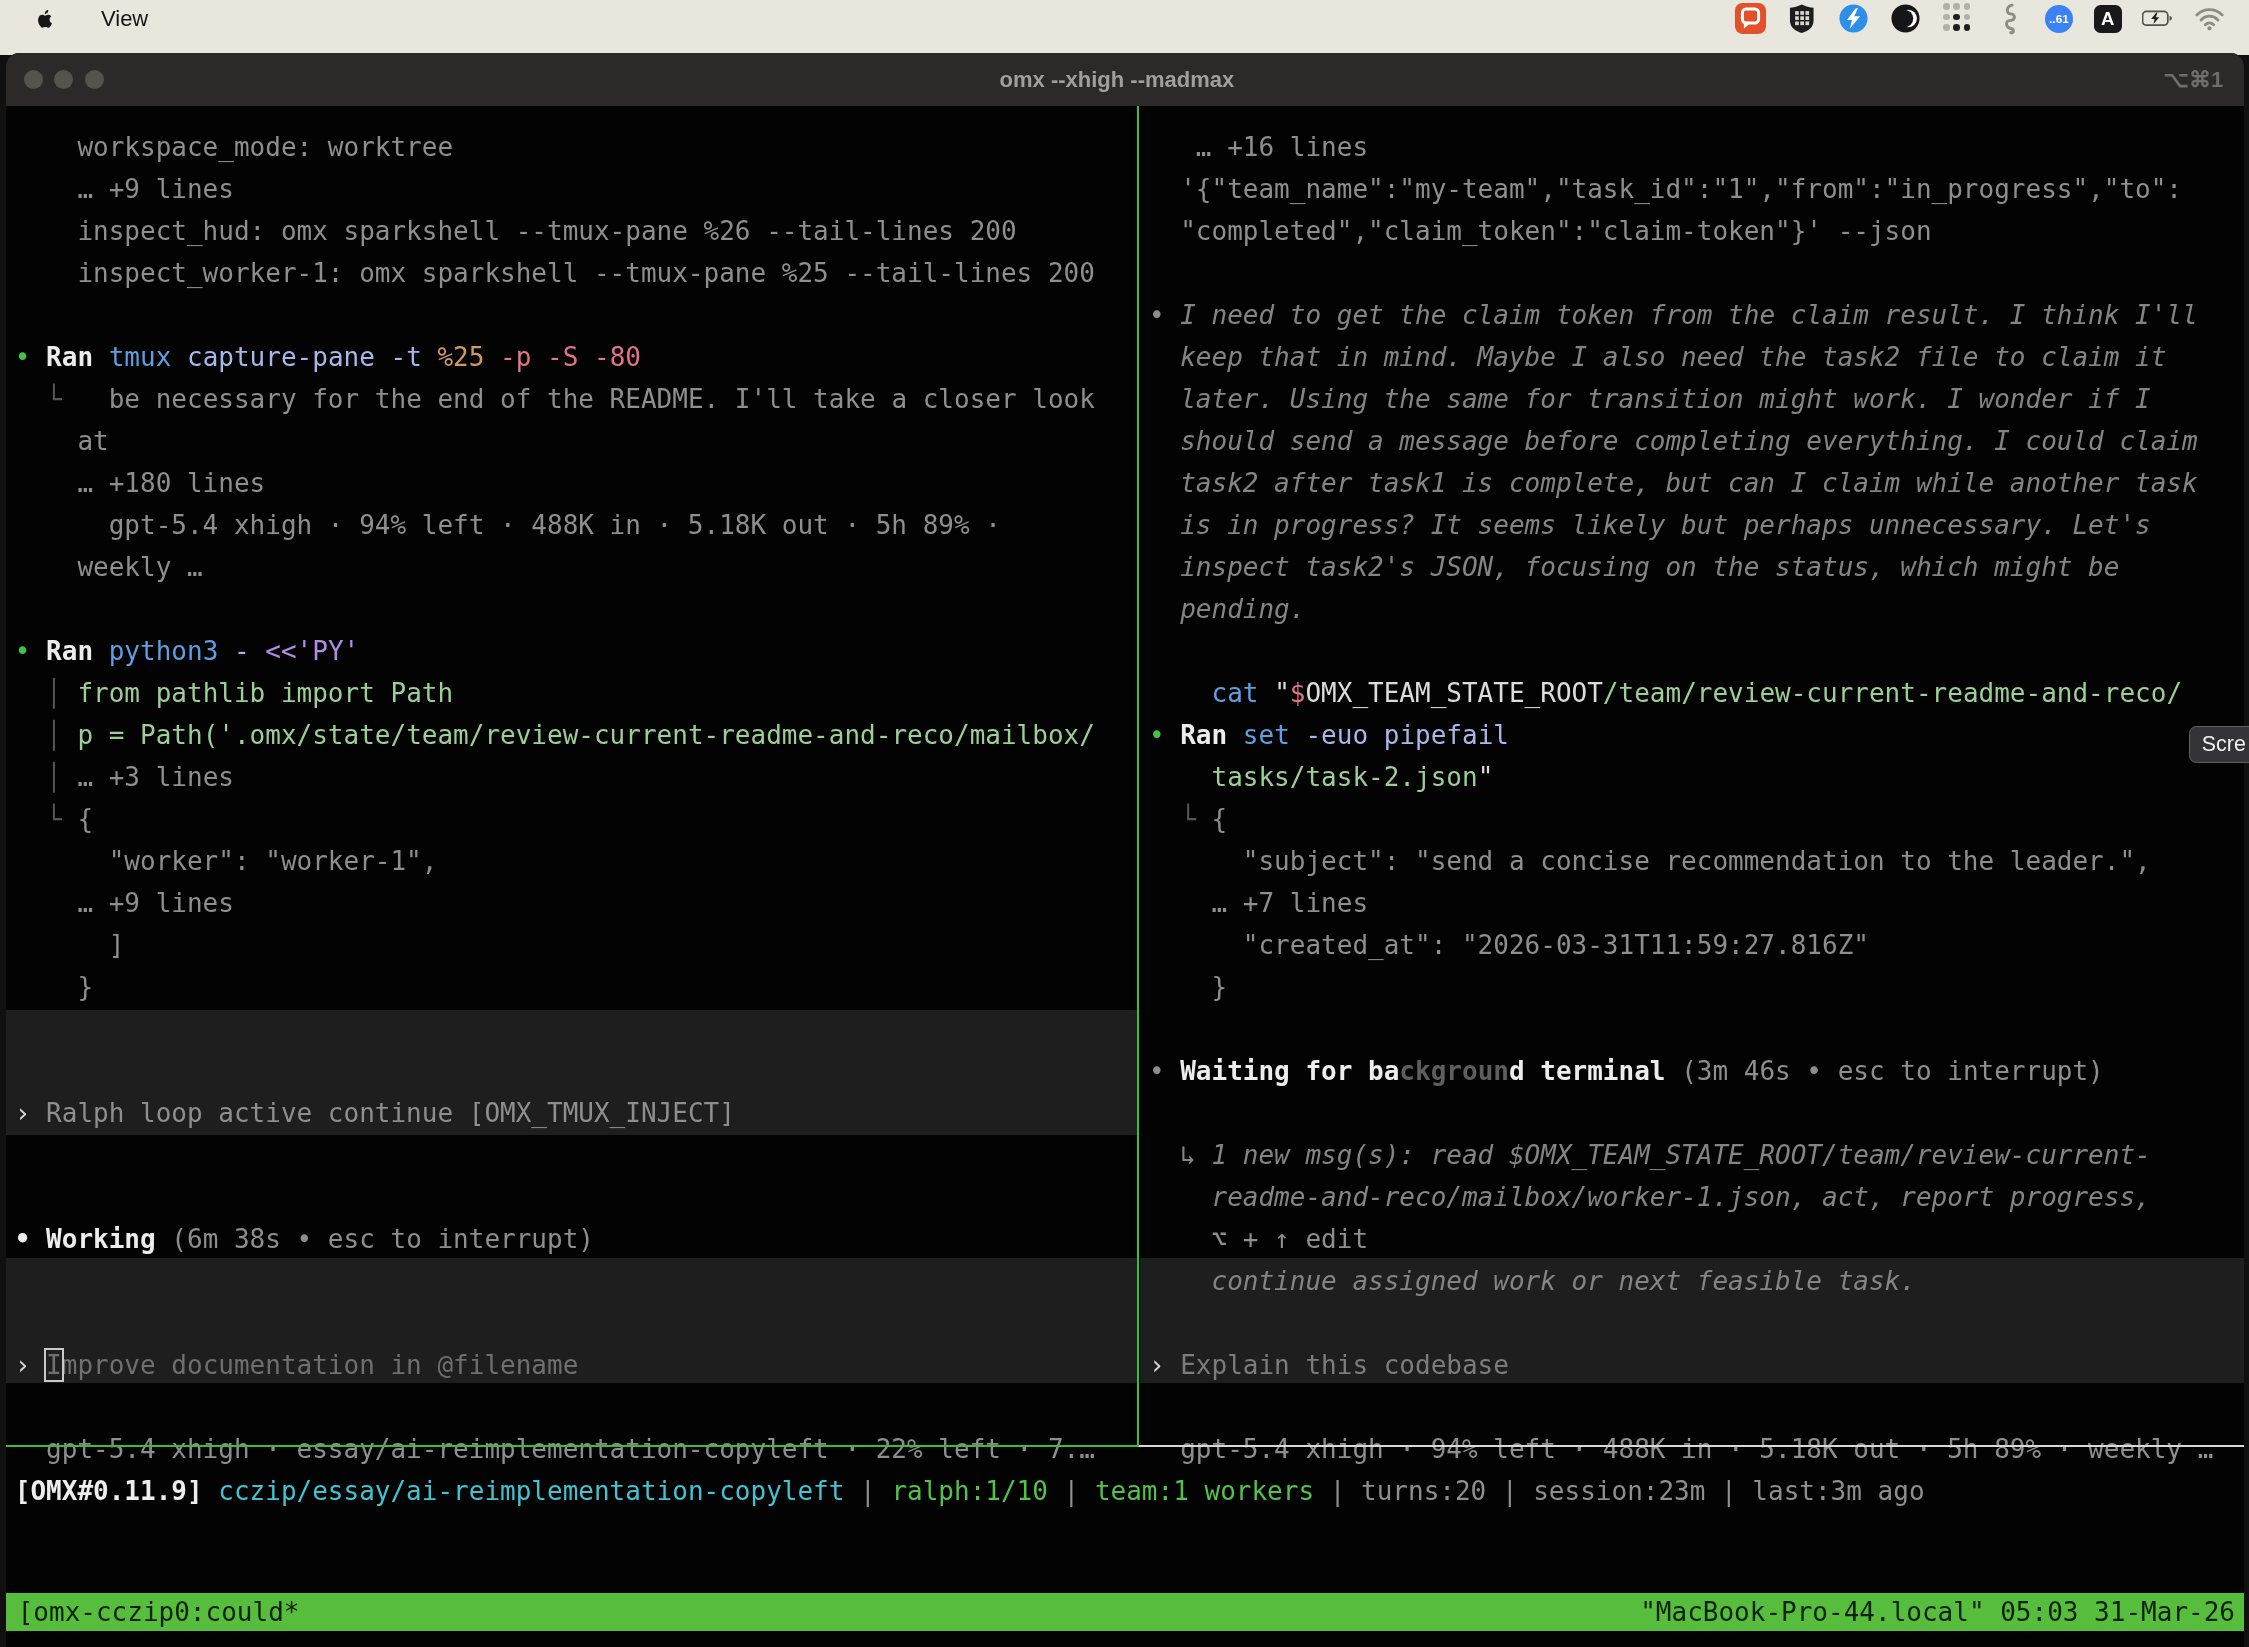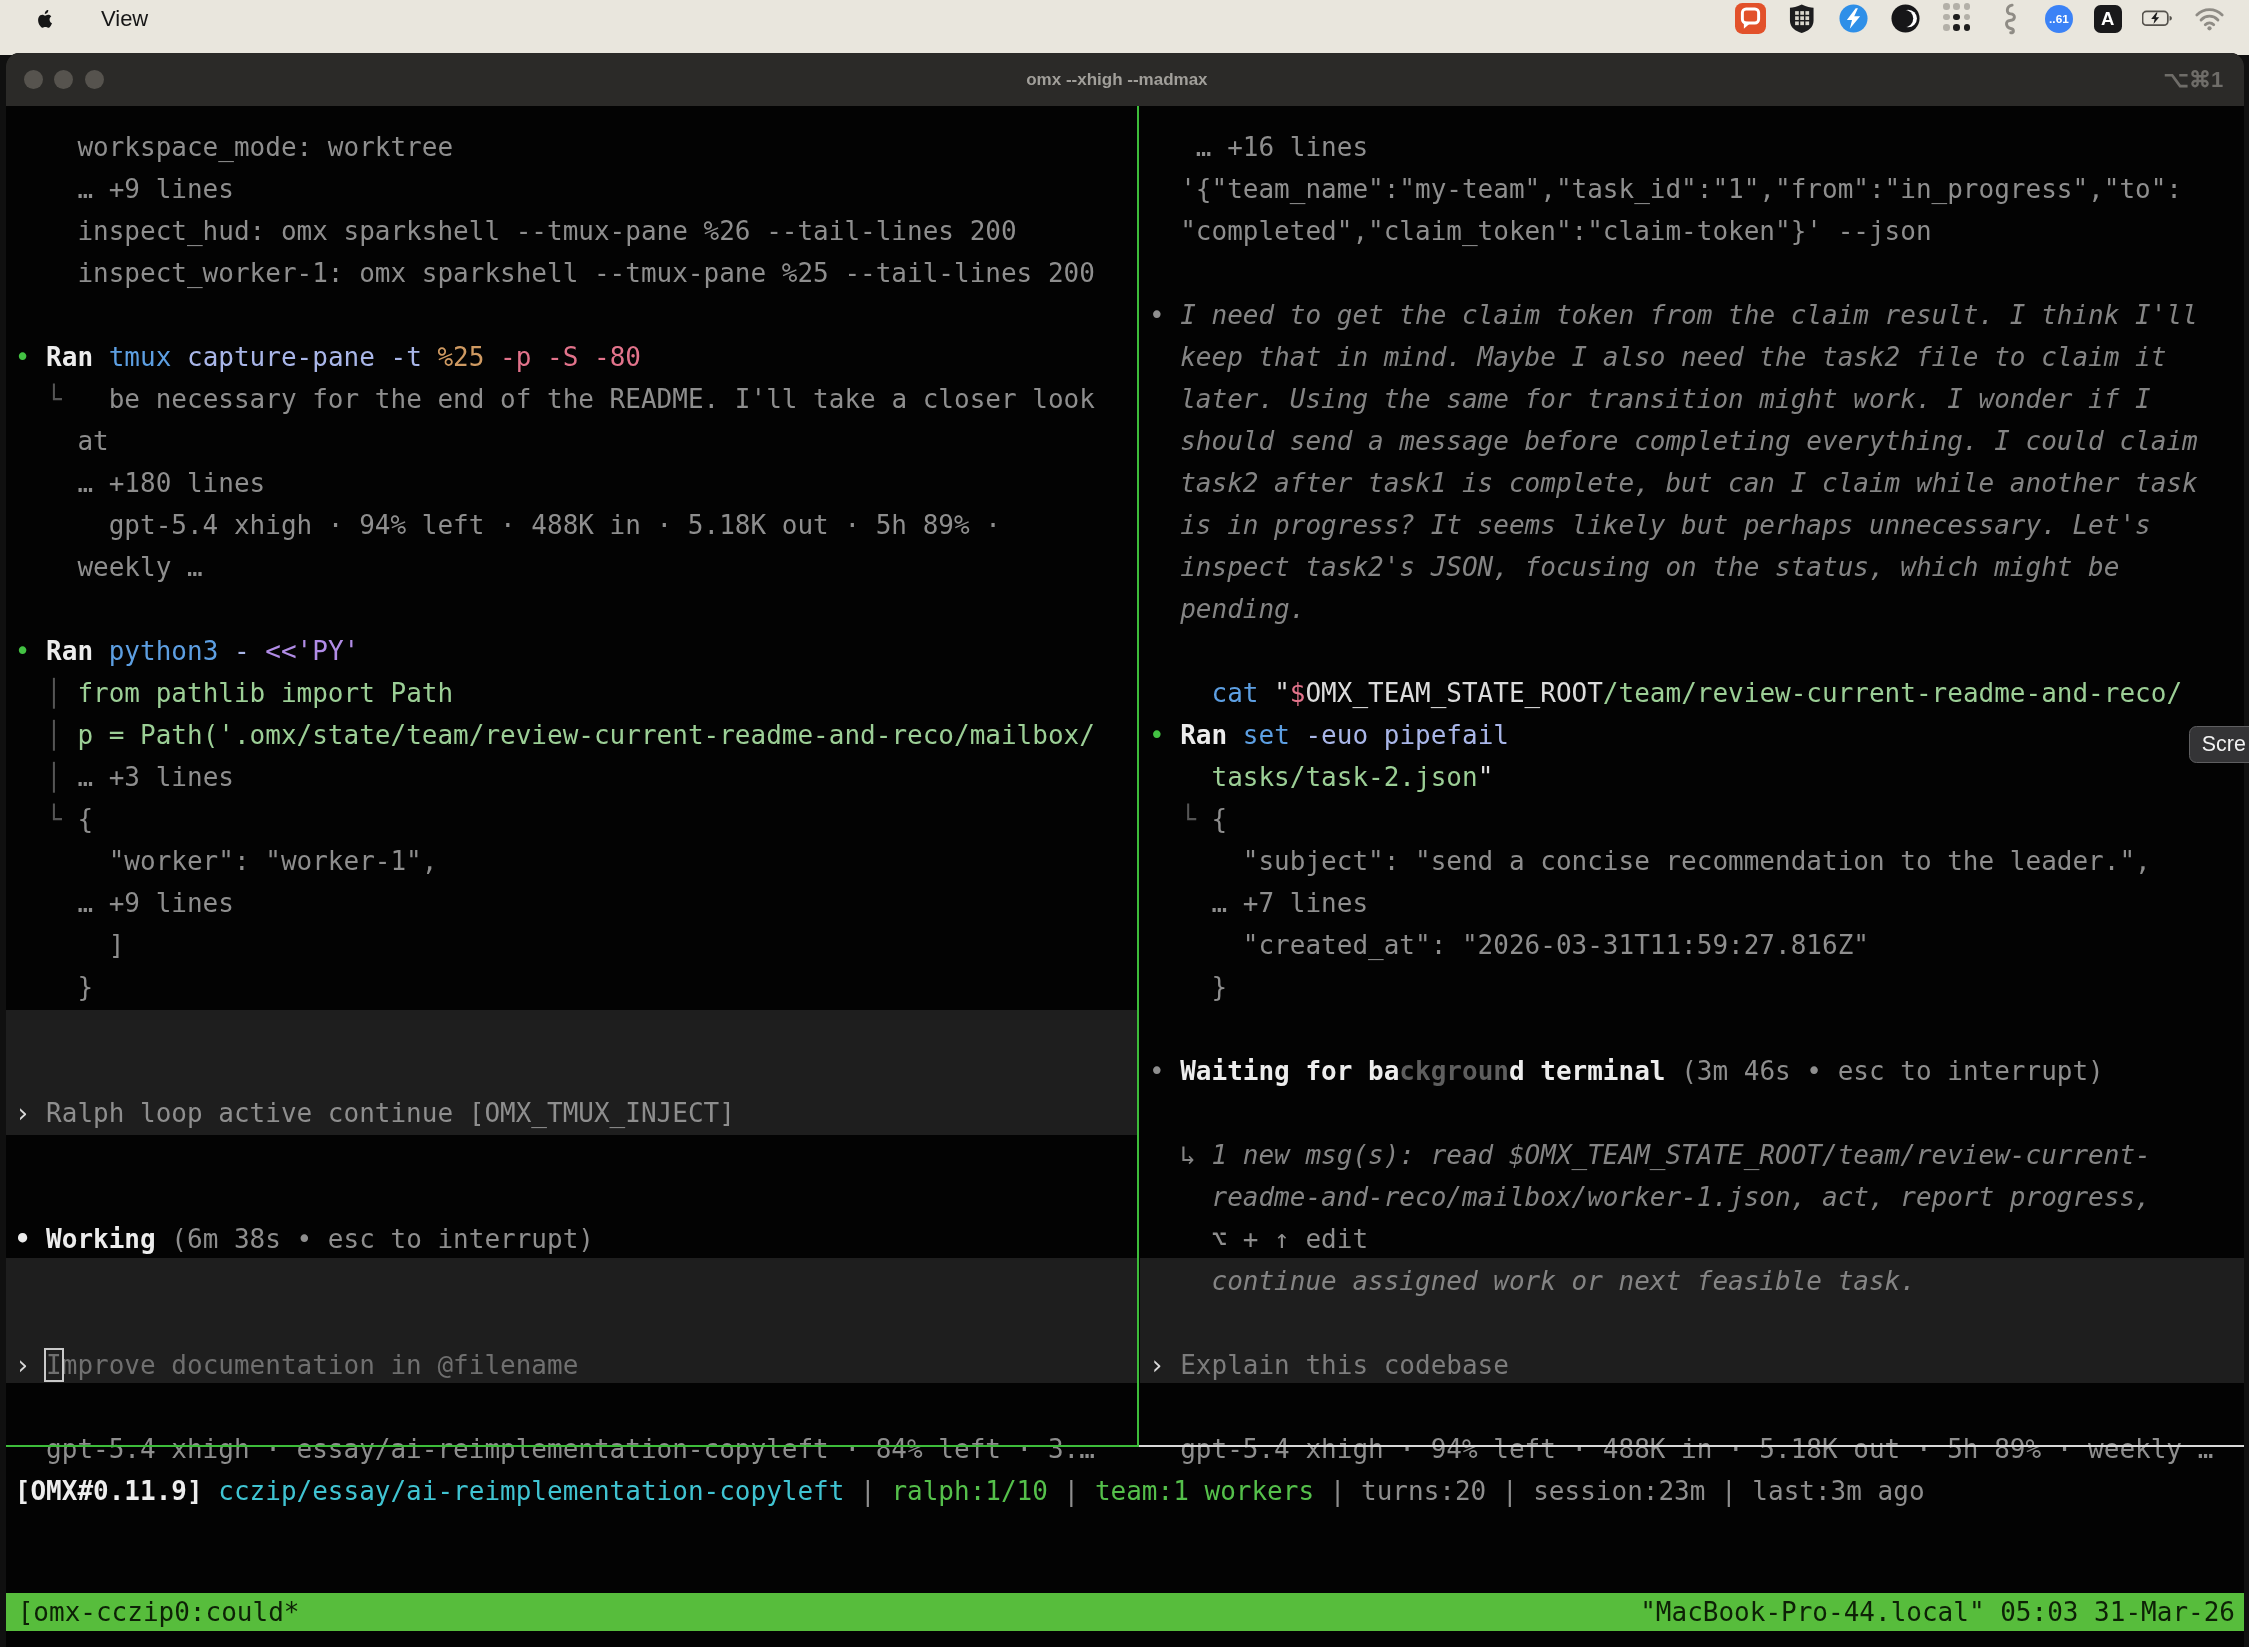--- a/index.html
+++ b/index.html
@@ -29,21 +29,21 @@
 
   
   .window{
     position:absolute;left:5.9px;top:53px;width:2238px;height:1594px;
     background:#030303;border-radius:13.3px 13.3px 0 0;overflow:hidden;
   }
   .titlebar{position:relative;height:53px;background:#2b2a28;display:flex;align-items:center;}
   .traffic{display:flex;gap:11.8px;padding-left:17.7px;}
   .tl{width:19px;height:19px;border-radius:50%;background:#56534e;}
   .win-title{position:absolute;left:0;right:16px;text-align:center;color:#a19f9a;
-    font-size:17px;font-weight:600;pointer-events:none;}
+    font-size:22px;font-weight:600;pointer-events:none;}
   .win-shortcut{position:absolute;right:20.7px;color:#6f6d69;font-size:22px;font-weight:600;}
 
   .content{
     position:absolute;left:0;top:53px;right:0;bottom:0;background:#030303;
     font-family:"DejaVu Sans Mono",monospace;font-size:26px;color:#8e8e8e;
   }
   .band{position:absolute;background:#1e1e1e;}
   #band-ralph{left:0;top:904px;width:1131px;height:125px;}
   #band-left-input{left:0;top:1152px;width:1131px;height:125px;}
   #band-right-input{left:1134px;top:1152px;width:1104px;height:125px;}
@@ -234,21 +234,21 @@
         <div class="trow"></div>
         <div class="trow"></div>
         <div class="trow"><span class="s-pr">› </span><span class="s-g">Ralph loop active continue [OMX_TMUX_INJECT]</span></div>
         <div class="trow"></div>
         <div class="trow"></div>
         <div class="trow"><span class="s-b">• Working </span><span class="s-g">(6m 38s • esc to interrupt)</span></div>
         <div class="trow"></div>
         <div class="trow"></div>
         <div class="trow"><span class="s-pr">› </span><span class="s-cur">I</span><span class="s-ph">mprove documentation in @filename</span></div>
         <div class="trow"></div>
-        <div class="trow"><span class="s-g">  gpt-5.4 xhigh · essay/ai-reimplementation-copyleft · 84% left · 3.…</span></div>
+        <div class="trow"><span class="s-g">  gpt-5.4 xhigh · essay/ai-reimplementation-copyleft · 22% left · 7.…</span></div>
       </div>
     <div class="pane" id="pane-right">
         <div class="trow"><span class="s-g">   … +16 lines</span></div>
         <div class="trow"><span class="s-g">  '{"team_name":"my-team","task_id":"1","from":"in_progress","to":</span></div>
         <div class="trow"><span class="s-g">  "completed","claim_token":"claim-token"}' --json</span></div>
         <div class="trow"></div>
         <div class="trow"><span class="s-g">• </span><span class="s-gi">I need to get the claim token from the claim result. I think I'll</span></div>
         <div class="trow"><span class="s-gi">  keep that in mind. Maybe I also need the task2 file to claim it</span></div>
         <div class="trow"><span class="s-gi">  later. Using the same for transition might work. I wonder if I</span></div>
         <div class="trow"><span class="s-gi">  should send a message before completing everything. I could claim</span></div>

